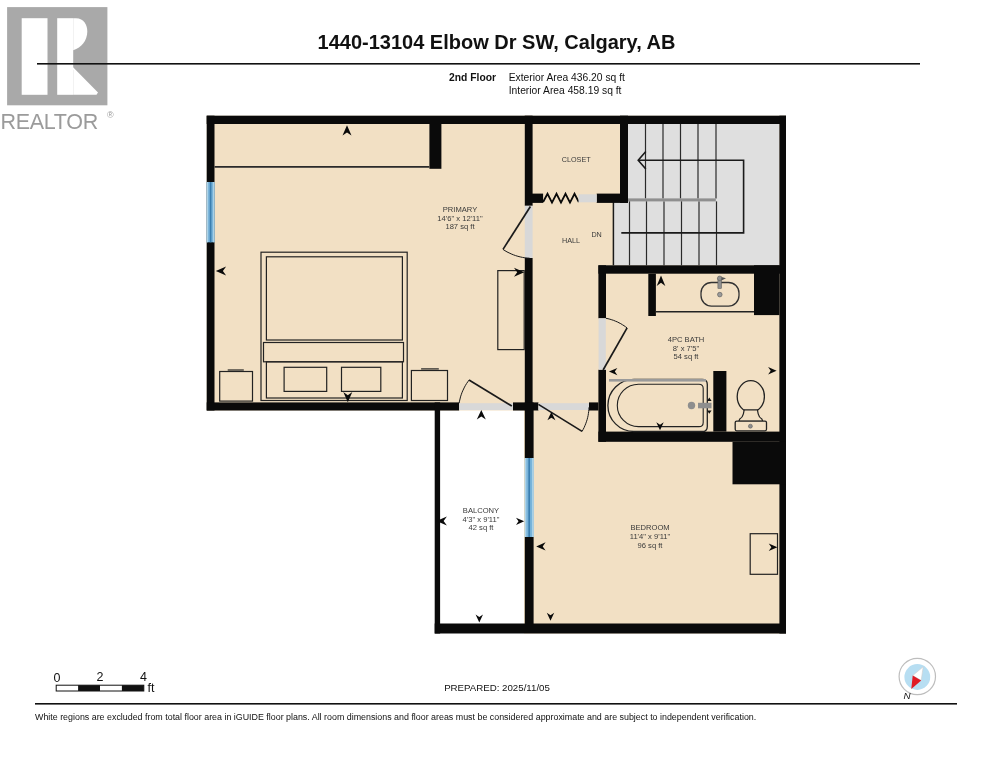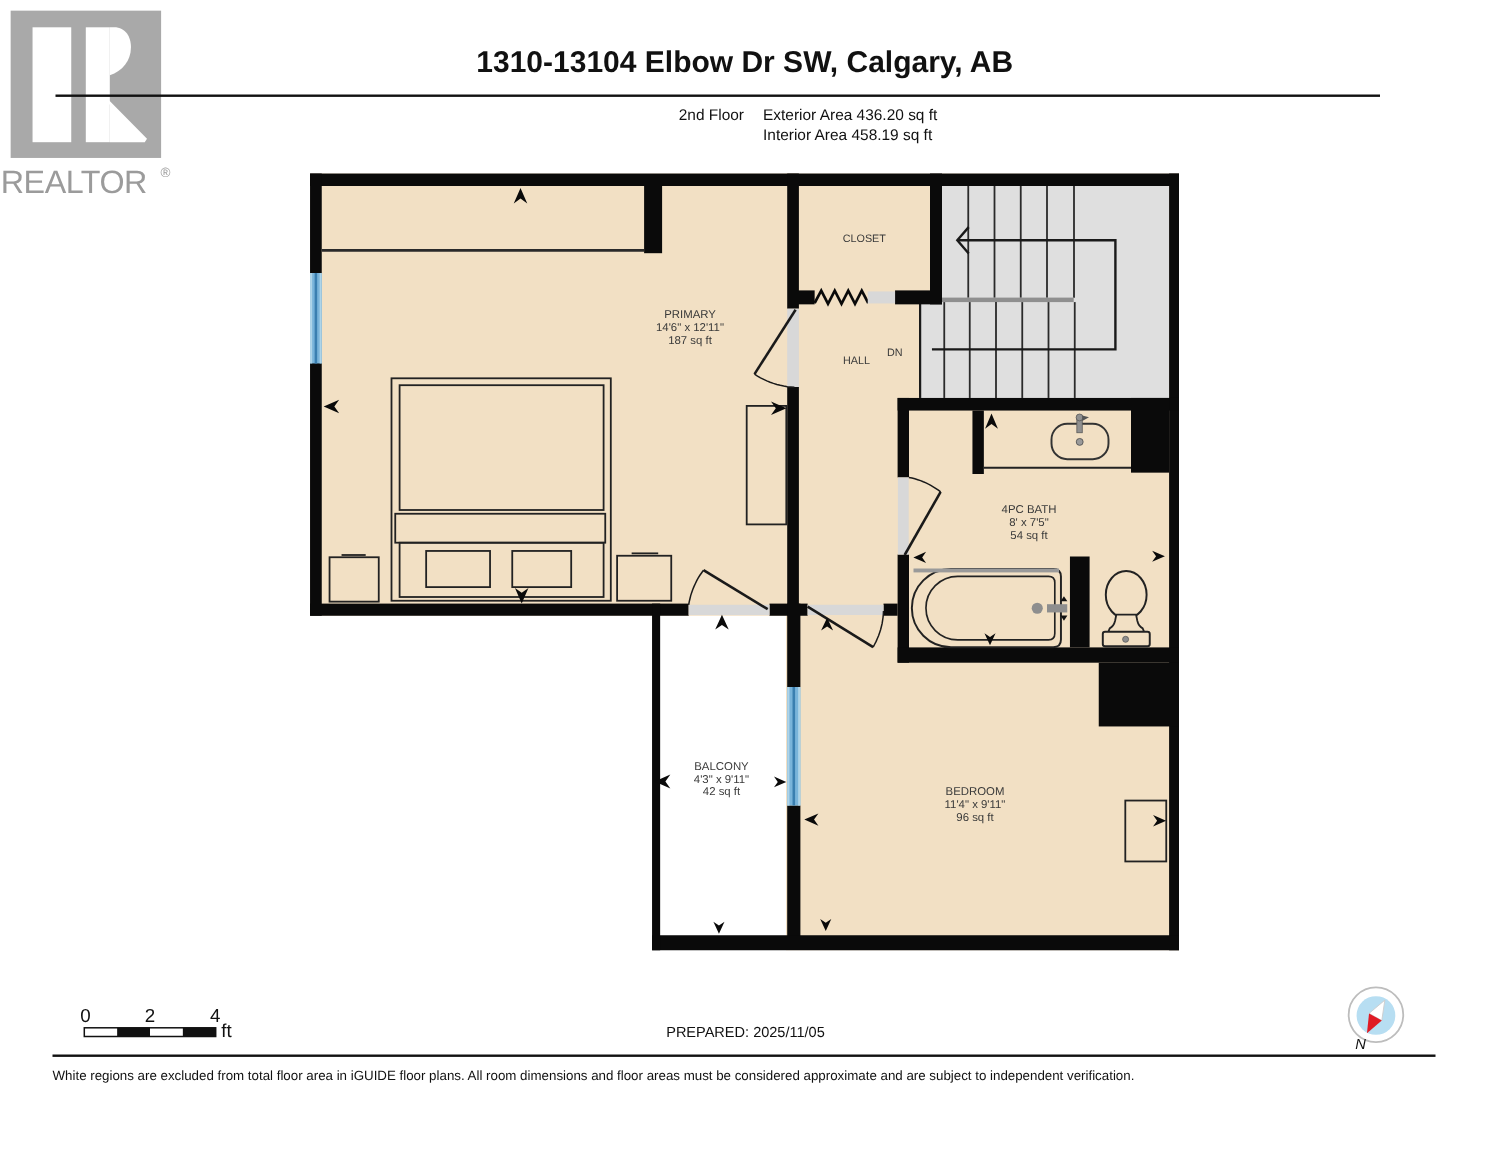--- a/index.html
+++ b/index.html
@@ -19,23 +19,23 @@
     <path d="M73.2,18.2 L76,18.2 C84,18.2 87.3,25 87.3,31.5 C87.3,40.5 81.5,47.5 73.2,50.2 Z"></path>
     <path d="M61,55 L98,92.5 L96.5,94.8 L73.2,94.8 L73.2,70 Z"></path>
   </g>
 
   <text x="0.5" y="128.6" font-size="21.5" letter-spacing="-0.3" fill="#9b9b9b">REALTOR</text>
   <text x="107" y="118.3" font-size="9" fill="#9b9b9b">®</text>
 
   <rect x="37" y="63" width="883" height="1.6" fill="#111"></rect>
 </svg>
 
-<div class="abs" style="left:0;top:31.6px;width:993px;text-align:center;font-size:20px;line-height:1;font-weight:bold;color:#111;">1310-13104 Elbow Dr SW, Calgary, AB</div>
-
-<div class="abs" style="left:0;top:72.6px;width:496px;text-align:right;font-size:10.3px;line-height:1;font-weight:normal;color:#111;">2nd Floor</div>
+<div class="abs" style="left:0;top:31.6px;width:993px;text-align:center;font-size:20px;line-height:1;font-weight:bold;color:#111;">1440-13104 Elbow Dr SW, Calgary, AB</div>
+
+<div class="abs" style="left:0;top:72.6px;width:496px;text-align:right;font-size:10.3px;line-height:1;font-weight:bold;color:#111;">2nd Floor</div>
 
 <div class="abs" style="left:508.7px;top:72.6px;font-size:10.3px;line-height:1;color:#111;">Exterior Area 436.20 sq ft</div>
 
 <div class="abs" style="left:508.7px;top:85.9px;font-size:10.3px;line-height:1;color:#111;">Interior Area 458.19 sq ft</div>
 
 <svg class="abs" style="left:0;top:0" width="993" height="768" viewBox="0 0 993 768">
 
   <rect x="206.7" y="115.7" width="325.3" height="294.8" fill="#f2e0c4"></rect>
 
   <rect x="524" y="115.7" width="262" height="326.1" fill="#f2e0c4"></rect>

